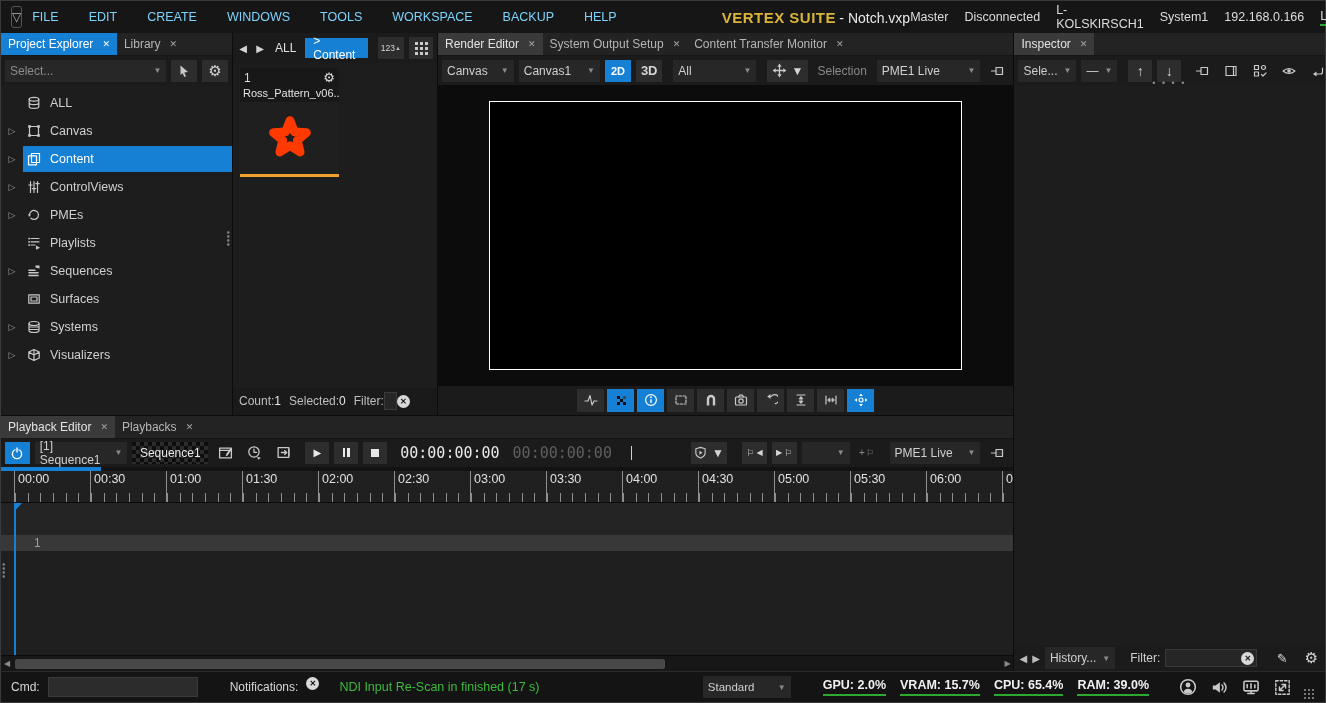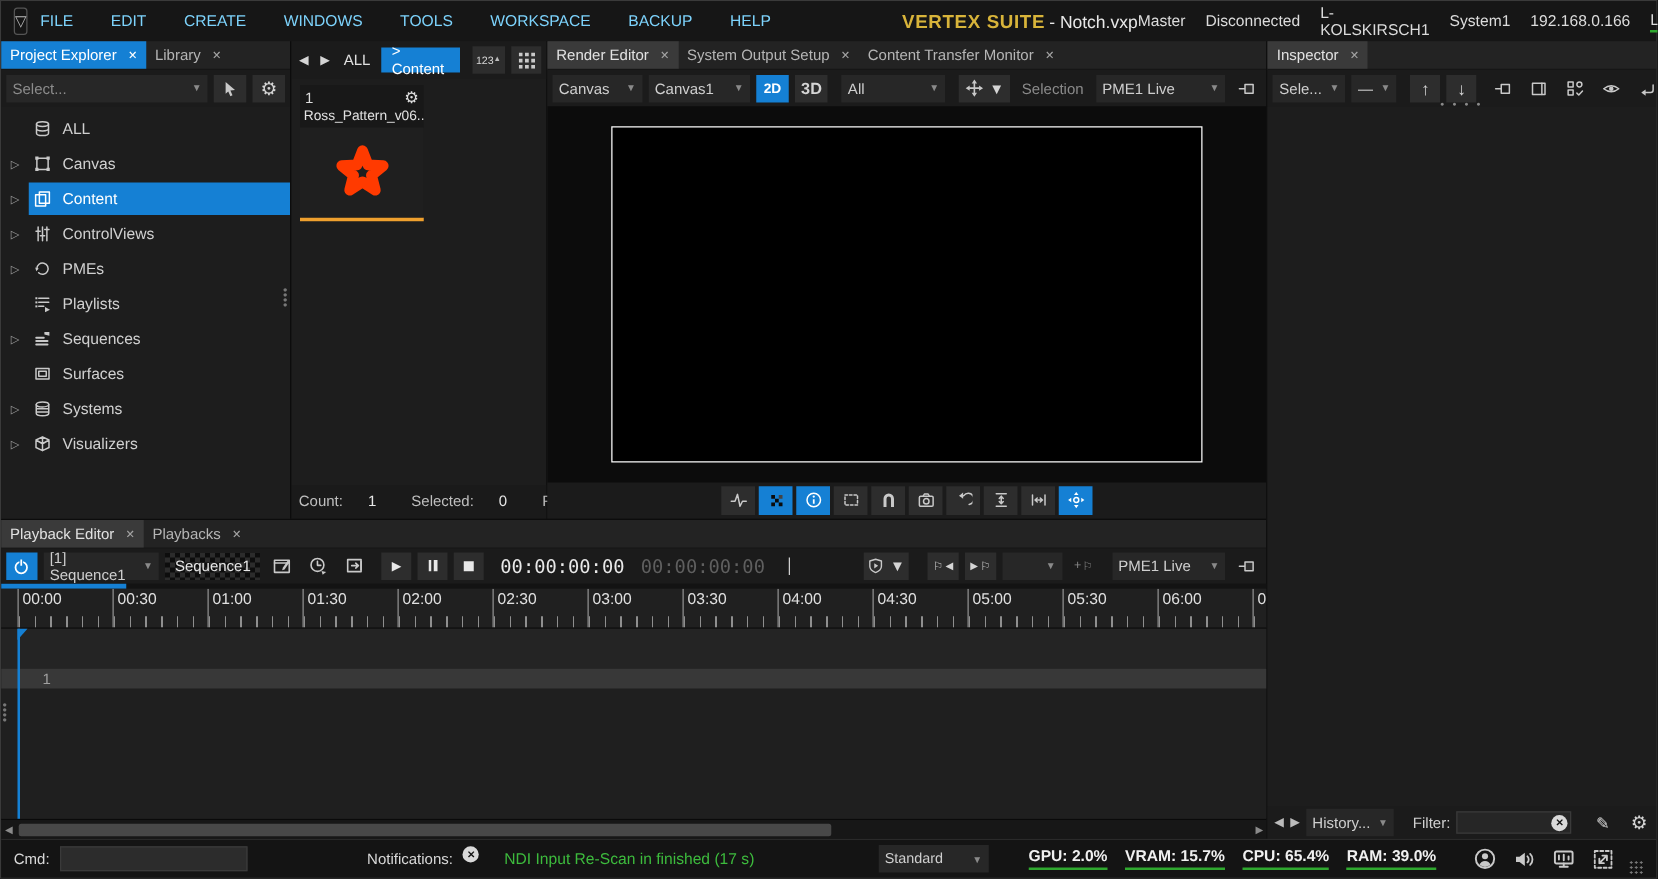--- a/index.html
+++ b/index.html
@@ -54,21 +54,21 @@
 .trow.sel .thl .ico{stroke:#fff}
 .grip-v{position:absolute;right:2px;top:198px;color:#777;font-size:10px;letter-spacing:0;line-height:4px}
 
 
 .cb{width:205px;border-right:1px solid #0c0c0c}
 .cb-body{flex:1;padding:5px 7px;overflow:hidden}
 .card{width:99px;background:#181818;border-bottom:3px solid #efa02e}
 .card-head{display:flex;justify-content:space-between;align-items:center;padding:2px 4px;color:#ddd;font-size:12px}
 .card-name{padding:0 3px 3px;color:#e2e2e2;font-size:11px;white-space:nowrap;overflow:hidden}
 .thumb{height:72px;background:#1f1f1f;display:flex;align-items:center;justify-content:center}
-.cb-foot{height:27px;background:#1a1a1a;display:flex;align-items:center;gap:20px;padding:0 6px;color:#bfbfbf;flex:none}
+.cb-foot{height:27px;background:#1a1a1a;display:flex;align-items:center;gap:0;padding:0 6px;color:#bfbfbf;flex:none}
 .crumb-all{color:#e0e0e0;margin:0 4px}
 .crumb-cur{background:#1580d4;color:#fff;height:20px;display:flex;align-items:center;padding:0 8px}
 .sortbtn{display:flex;align-items:center;line-height:8px;font-size:8.5px}
 .sortbtn .a{font-size:6px;color:#bbb}
 
 
 .re{flex:1}
 .viewport{flex:1;background:#0c0c0c;position:relative}
 .canvas-rect{position:absolute;left:51px;right:51px;top:16px;bottom:16px;background:#000;border:1px solid #fff}
 .re-foot{height:29px;background:#1b1b1b;display:flex;align-items:center;justify-content:center;gap:3px;flex:none}
@@ -722,21 +722,21 @@
         </div>
         <div class="btn flat" style="width:24px;margin-left:8px;font-size:13px">✎</div>
         <div class="btn flat" style="width:24px;font-size:15px">⚙</div>
       </div>
     </div>
   </div>
 
   <div class="statusbar">
     <span class="lbl">Cmd:</span>
     <input class="cmdinput" style="">
-    <span class="lbl" style="margin-left:88px">Notifications:</span>
+    <span class="lbl" style="margin-left:24px">Notifications:</span>
     <span class="xcirc" style="align-self:flex-start;margin-top:5px">✕</span>
     <span class="note">NDI Input Re-Scan in finished (17 s)</span>
     <span class="spacer"></span>
     <div class="dd" style="width:88px;font-size:11.5px">
         <span>Standard</span>
         <span class="car">▼</span>
       </div>
     <div class="stats">
 
     <span class="stat"><span>GPU:</span> <span>2.0%</span></span>

